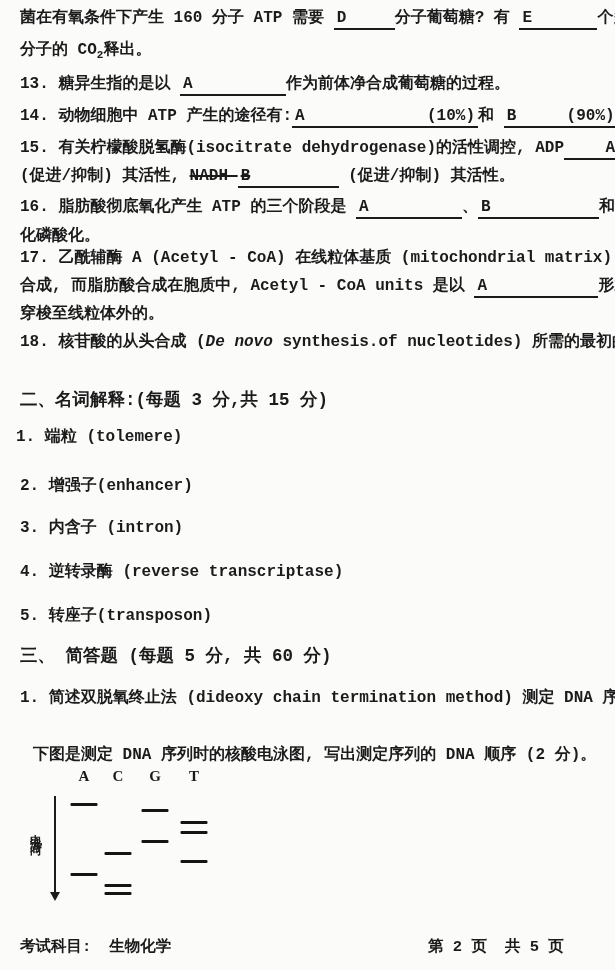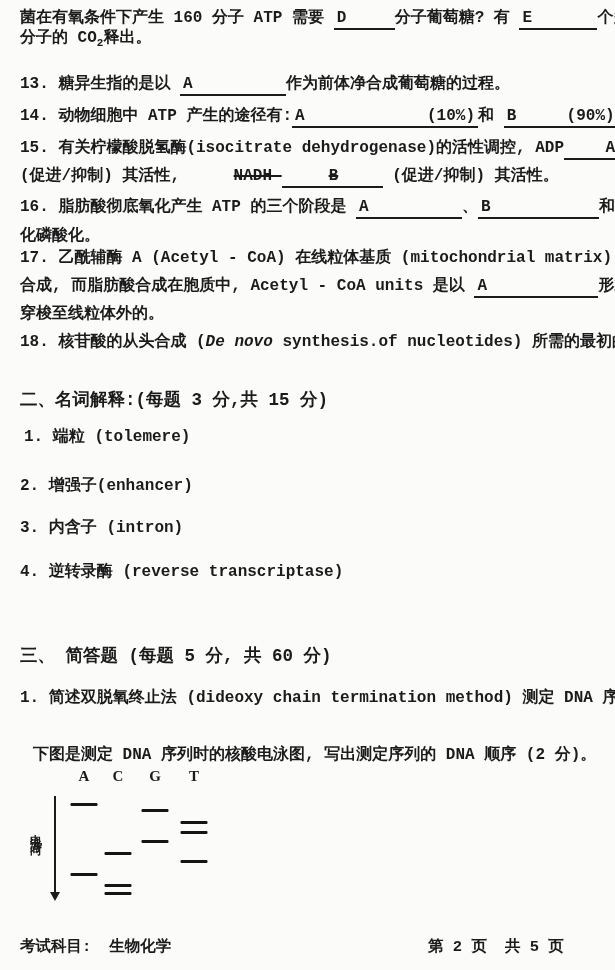--- a/index.html
+++ b/index.html
@@ -7,21 +7,21 @@
         font-family:"Liberation Mono","DejaVu Sans Mono",monospace;color:#1b1b1b;}
   .line{position:absolute;white-space:nowrap;font-size:16px;font-weight:600;line-height:20px;}
   .h{font-size:17.5px;font-weight:700;}
   .blank{display:inline-block;border-bottom:2px solid #1b1b1b;vertical-align:baseline;
          padding:0 3px 1px 3px;line-height:17px;}
   .blank.flex{display:inline-flex;justify-content:space-between;}
   .alignr{text-align:right;}
   .w48{width:48px}.w55{width:55px}.w72{width:72px}.w88{width:88px}.w95{width:95px}
   .w100{width:100px}.w108{width:108px}.w110{width:110px}.w115{width:115px}
   .w118{width:118px}.w180{width:180px}
-  .strike{text-decoration:line-through;text-decoration-thickness:2px;margin-left:44px;}
+  .strike{text-decoration:line-through;text-decoration-thickness:2px;}
   .italic{font-style:italic;}
   sub{font-size:11px;}
   
   #gel{position:absolute;left:0;top:768px;width:615px;height:140px;}
   .lane-label{position:absolute;top:0;transform:translateX(-50%);font-size:15px;font-weight:700;
               font-family:"Liberation Serif","DejaVu Serif",serif;}
   .band{position:absolute;height:3px;background:#141414;transform:translateX(-50%);border-radius:1px;}
   .gel-arrow-line{position:absolute;left:54px;top:28px;width:2px;height:96px;background:#1b1b1b;}
   .gel-arrow-head{position:absolute;left:50px;top:124px;width:0;height:0;
                   border-left:5px solid transparent;border-right:5px solid transparent;
@@ -34,21 +34,21 @@
   .footer-gap{display:inline-block;width:18px;}
 </style>
 </head>
 <body>
 
 <div id="page">
 
   <div class="line" style="top:8px;left:20px">
     <span>菌在有氧条件下产生 160 分子 ATP 需要 </span><span class="blank w55"><span>D</span></span><span>分子葡萄糖? 有 </span><span class="blank w72"><span>E</span></span><span>个多少</span>
   </div>
-  <div class="line" style="top:28px;left:20px">
+  <div class="line" style="top:40px;left:20px">
     <span>分子的 CO</span><sub>2</sub><span>释出。</span>
   </div>
 
   <div class="line" style="top:74px;left:20px">
     <span>13. 糖异生指的是以 </span><span class="blank w100"><span>A</span></span><span>作为前体净合成葡萄糖的过程。</span>
   </div>
 
   <div class="line" style="top:106px;left:20px">
     <span>14. 动物细胞中 ATP 产生的途径有:</span><span class="blank flex w180">
         <span>A</span>
@@ -82,24 +82,25 @@
   <div class="line" style="top:304px;left:20px">
     <span>穿梭至线粒体外的。</span>
   </div>
 
   <div class="line" style="top:332px;left:20px">
     <span>18. 核苷酸的从头合成 (</span><span class="italic">De novo</span><span> synthesis.of nucleotides) 所需的最初的</span>
   </div>
 
   <div class="line h" style="top:390px;left:20px">二、名词解释:(每题 3 分,共 15 分)</div>
 
-  <div class="line" style="top:427px;left:24px">1. 端粒 (tolemere)</div>
+  <div class="line" style="top:427px;left:16px">1. 端粒 (tolemere)</div>
   <div class="line" style="top:476px;left:20px">2. 增强子(enhancer)</div>
   <div class="line" style="top:518px;left:20px">3. 内含子 (intron)</div>
   <div class="line" style="top:562px;left:20px">4. 逆转录酶 (reverse transcriptase)</div>
+  <div class="line" style="top:606px;left:20px">5. 转座子(transposon)</div>
 
   <div class="line h" style="top:646px;left:20px">三、 简答题 (每题 5 分, 共 60 分)</div>
 
   <div class="line" style="top:688px;left:20px">1. 简述双脱氧终止法 (dideoxy chain termination method) 测定 DNA 序列</div>
   <div class="line" style="top:745px;left:33px">下图是测定 DNA 序列时的核酸电泳图, 写出测定序列的 DNA 顺序 (2 分)。</div>
 
   <div id="gel">
     <div class="gel-arrow-line"></div>
     <div class="gel-arrow-head"></div>
     <div class="gel-dir-label">电泳方向</div>

